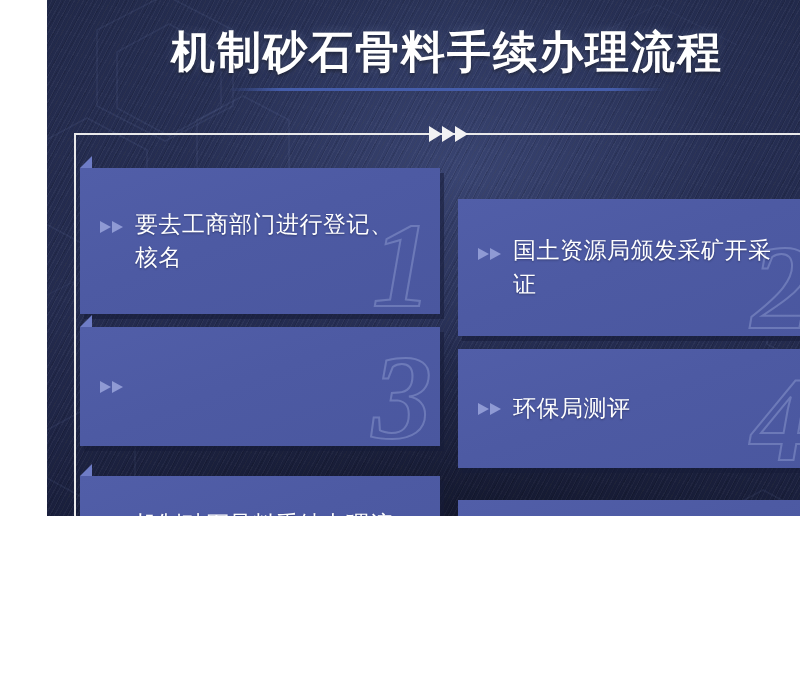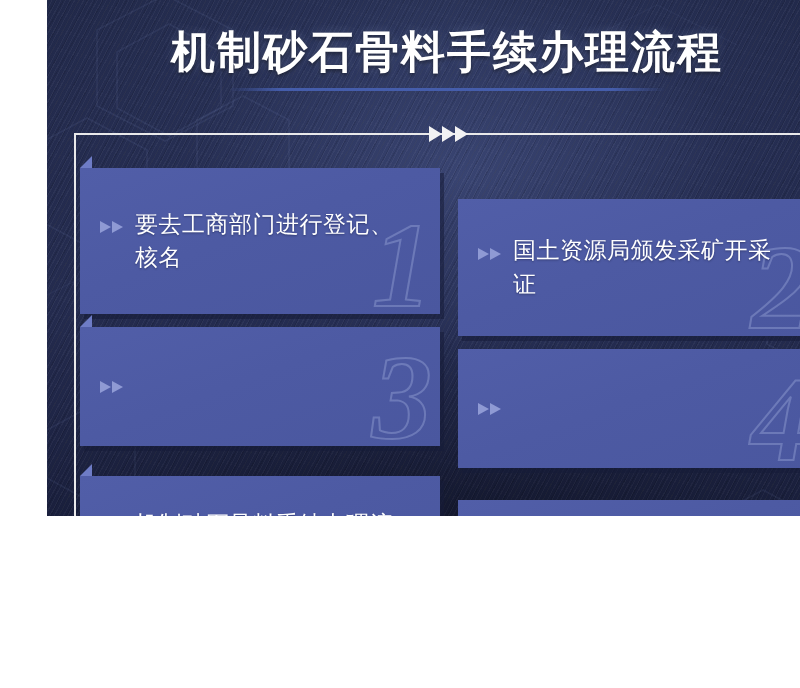--- a/index.html
+++ b/index.html
@@ -226,20 +226,21 @@
   <div class="card right" id="card4">
     <span class="tab"></span>
     <span class="num">4</span>
     <div class="body">
       <span class="bullet mid">
         <svg width="26" height="14" viewBox="0 0 26 14">
             <polygon points="0,1 11,7 0,13" fill="#8f9ad4"></polygon>
             <polygon points="12,1 23,7 12,13" fill="#8f9ad4"></polygon>
           </svg>
       </span>
+      <span class="txt">环保局测评</span>
     </div>
   </div>
 
   <div class="card left" id="card5">
     <span class="tab"></span>
     <span class="num">5</span>
     <div class="body">
       <span class="bullet">
         <svg width="26" height="14" viewBox="0 0 26 14">
             <polygon points="0,1 11,7 0,13" fill="#8f9ad4"></polygon>

